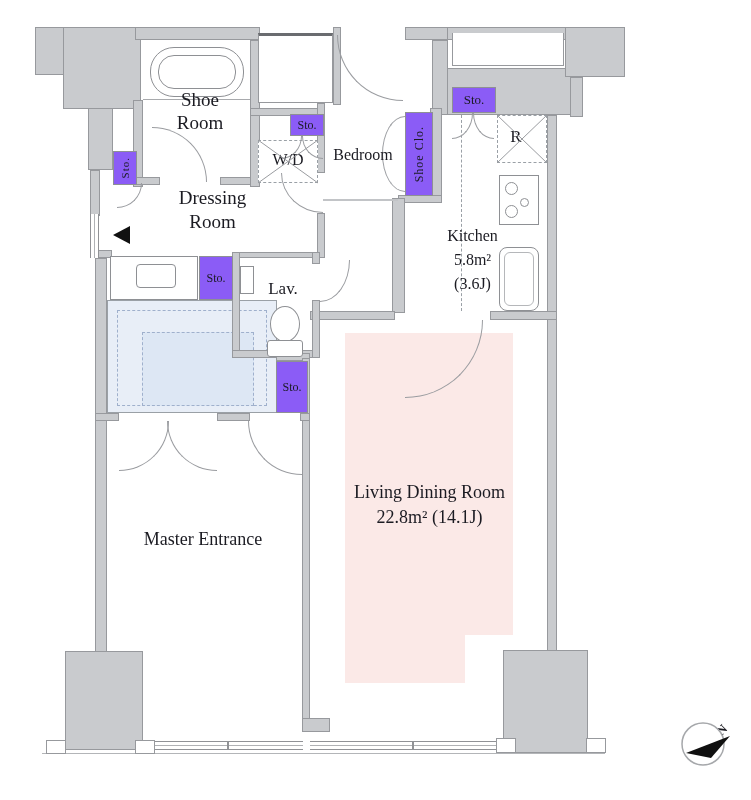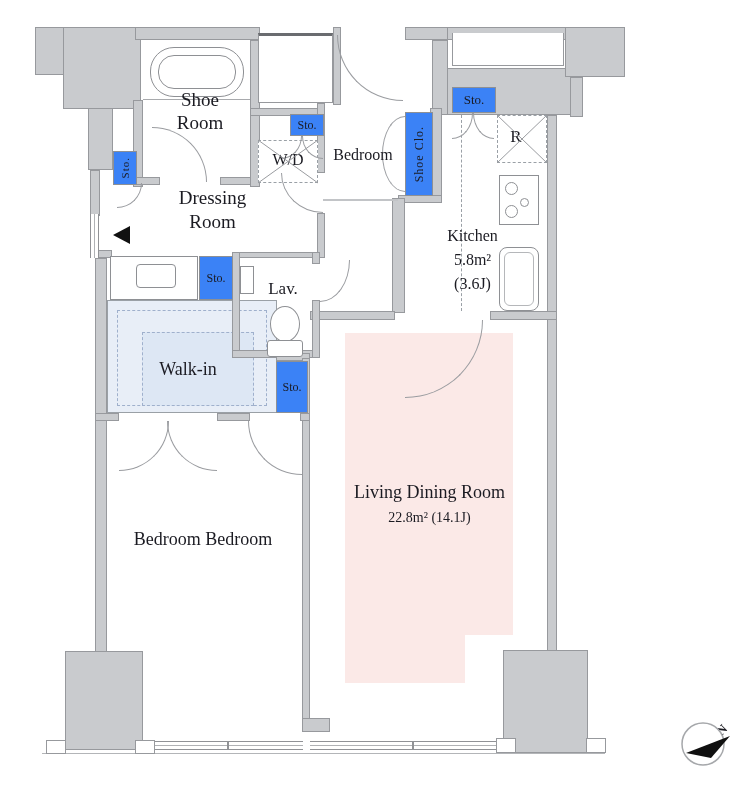--- a/index.html
+++ b/index.html
@@ -8,21 +8,21 @@
   .w{position:absolute;background:#c9cbce;border:1px solid #97999d;box-sizing:border-box;}
   .fill{position:absolute;box-sizing:border-box;}
   .white{position:absolute;background:#ffffff;box-sizing:border-box;}
   .fx{position:absolute;box-sizing:border-box;border:1px solid #8e9094;background:#ffffff;}
   .dash{position:absolute;box-sizing:border-box;border:1px dashed #9aa0a6;background:#ffffff;}
   .arc{position:absolute;box-sizing:border-box;border:0 solid #9a9ca0;background:transparent;}
   .a-tr{border-top-width:1px;border-right-width:1px;border-top-right-radius:100% 100%;}
   .a-tl{border-top-width:1px;border-left-width:1px;border-top-left-radius:100% 100%;}
   .a-br{border-bottom-width:1px;border-right-width:1px;border-bottom-right-radius:100% 100%;}
   .a-bl{border-bottom-width:1px;border-left-width:1px;border-bottom-left-radius:100% 100%;}
-  .sto{position:absolute;box-sizing:border-box;background:#3b82f6;border:1px solid #8e9094;
+  .sto{position:absolute;box-sizing:border-box;background:#8b5cf6;border:1px solid #8e9094;
        display:flex;align-items:center;justify-content:center;font-size:12px;}
   .vtext{writing-mode:vertical-rl;transform:rotate(180deg);letter-spacing:1px;}
   .lbl{position:absolute;text-align:center;white-space:nowrap;}
   .line{position:absolute;background:#a8aaad;}
   svg.overlay{position:absolute;left:0;top:0;pointer-events:none;}
 </style>
 </head>
 <body>
 
 <div id="plan">
@@ -156,28 +156,27 @@
   <div class="lbl" style="left:262px;top:151px;width:52px;font-size:16px;">W/D</div>
   <div class="lbl" style="left:323px;top:146px;width:80px;font-size:16px;">Bedroom</div>
   <div class="lbl" style="left:505px;top:127px;width:22px;font-size:17px;">R</div>
   <div class="lbl" style="left:430px;top:224px;width:85px;font-size:16px;line-height:24px;">
     <div>Kitchen</div>
     <div>5.8m²</div>
     <div>(3.6J)</div>
   </div>
   <div class="lbl" style="left:258px;top:279px;width:50px;font-size:17px;">Lav.</div>
   <div class="lbl" style="left:135px;top:357px;width:106px;font-size:18px;line-height:24px;">
-    <div>Walk-in</div>
   </div>
   <div class="lbl" style="left:108px;top:527px;width:190px;font-size:18px;line-height:25px;">
-    <div>Bedroom Bedroom</div>
+    <div>Master Entrance</div>
   </div>
   <div class="lbl" style="left:337px;top:480px;width:185px;font-size:18px;line-height:25px;font-family:Liberation Serif, serif;">
     <div>Living Dining Room</div>
-    <div style="font-size:14px;">22.8m²  (14.1J)</div>
+    <div style="font-size:18px;">22.8m²  (14.1J)</div>
   </div>
   <div class="lbl" style="left:714px;top:722px;width:16px;font-size:13px;font-weight:bold;transform:rotate(-45deg);">N</div>
 
   <svg class="overlay" width="751" height="800" viewBox="0 0 751 800">
     <g stroke="#9a9ca0" stroke-width="1">
       <line x1="258" y1="140" x2="318" y2="183"></line>
       <line x1="318" y1="140" x2="258" y2="183"></line>
     </g>
     <g stroke="#9a9ca0" stroke-width="1">
       <line x1="497" y1="115" x2="547" y2="163"></line>

